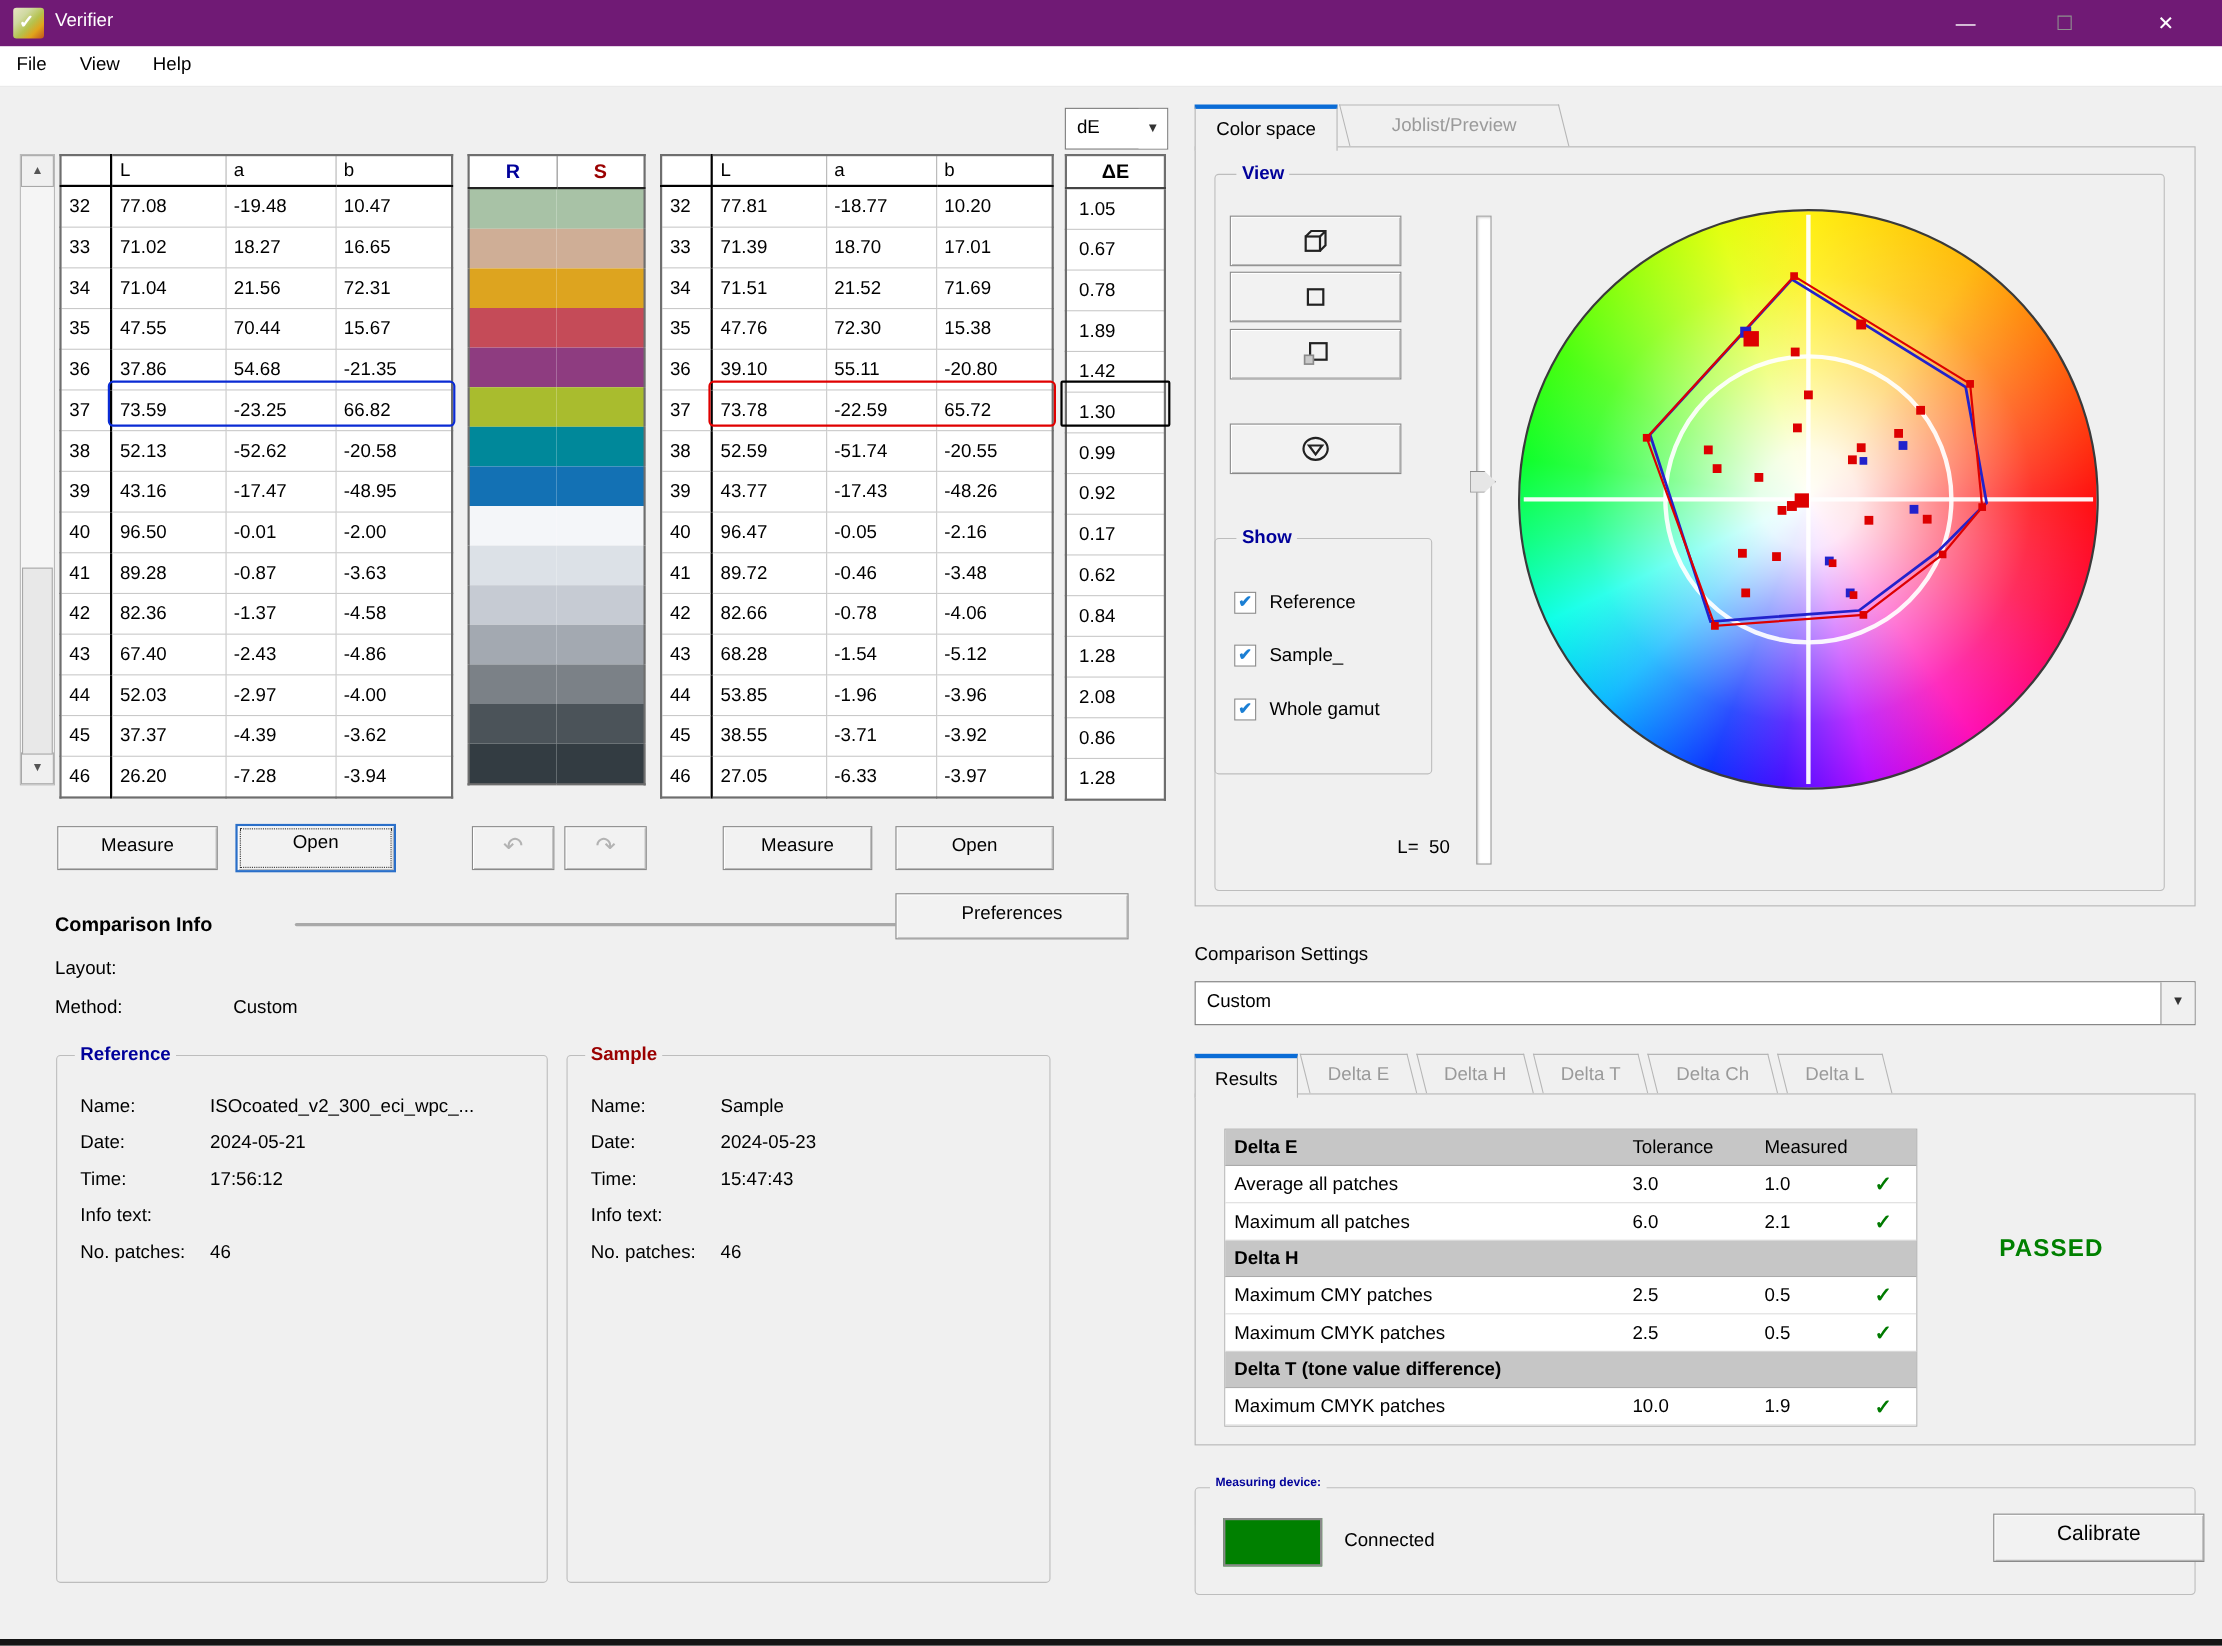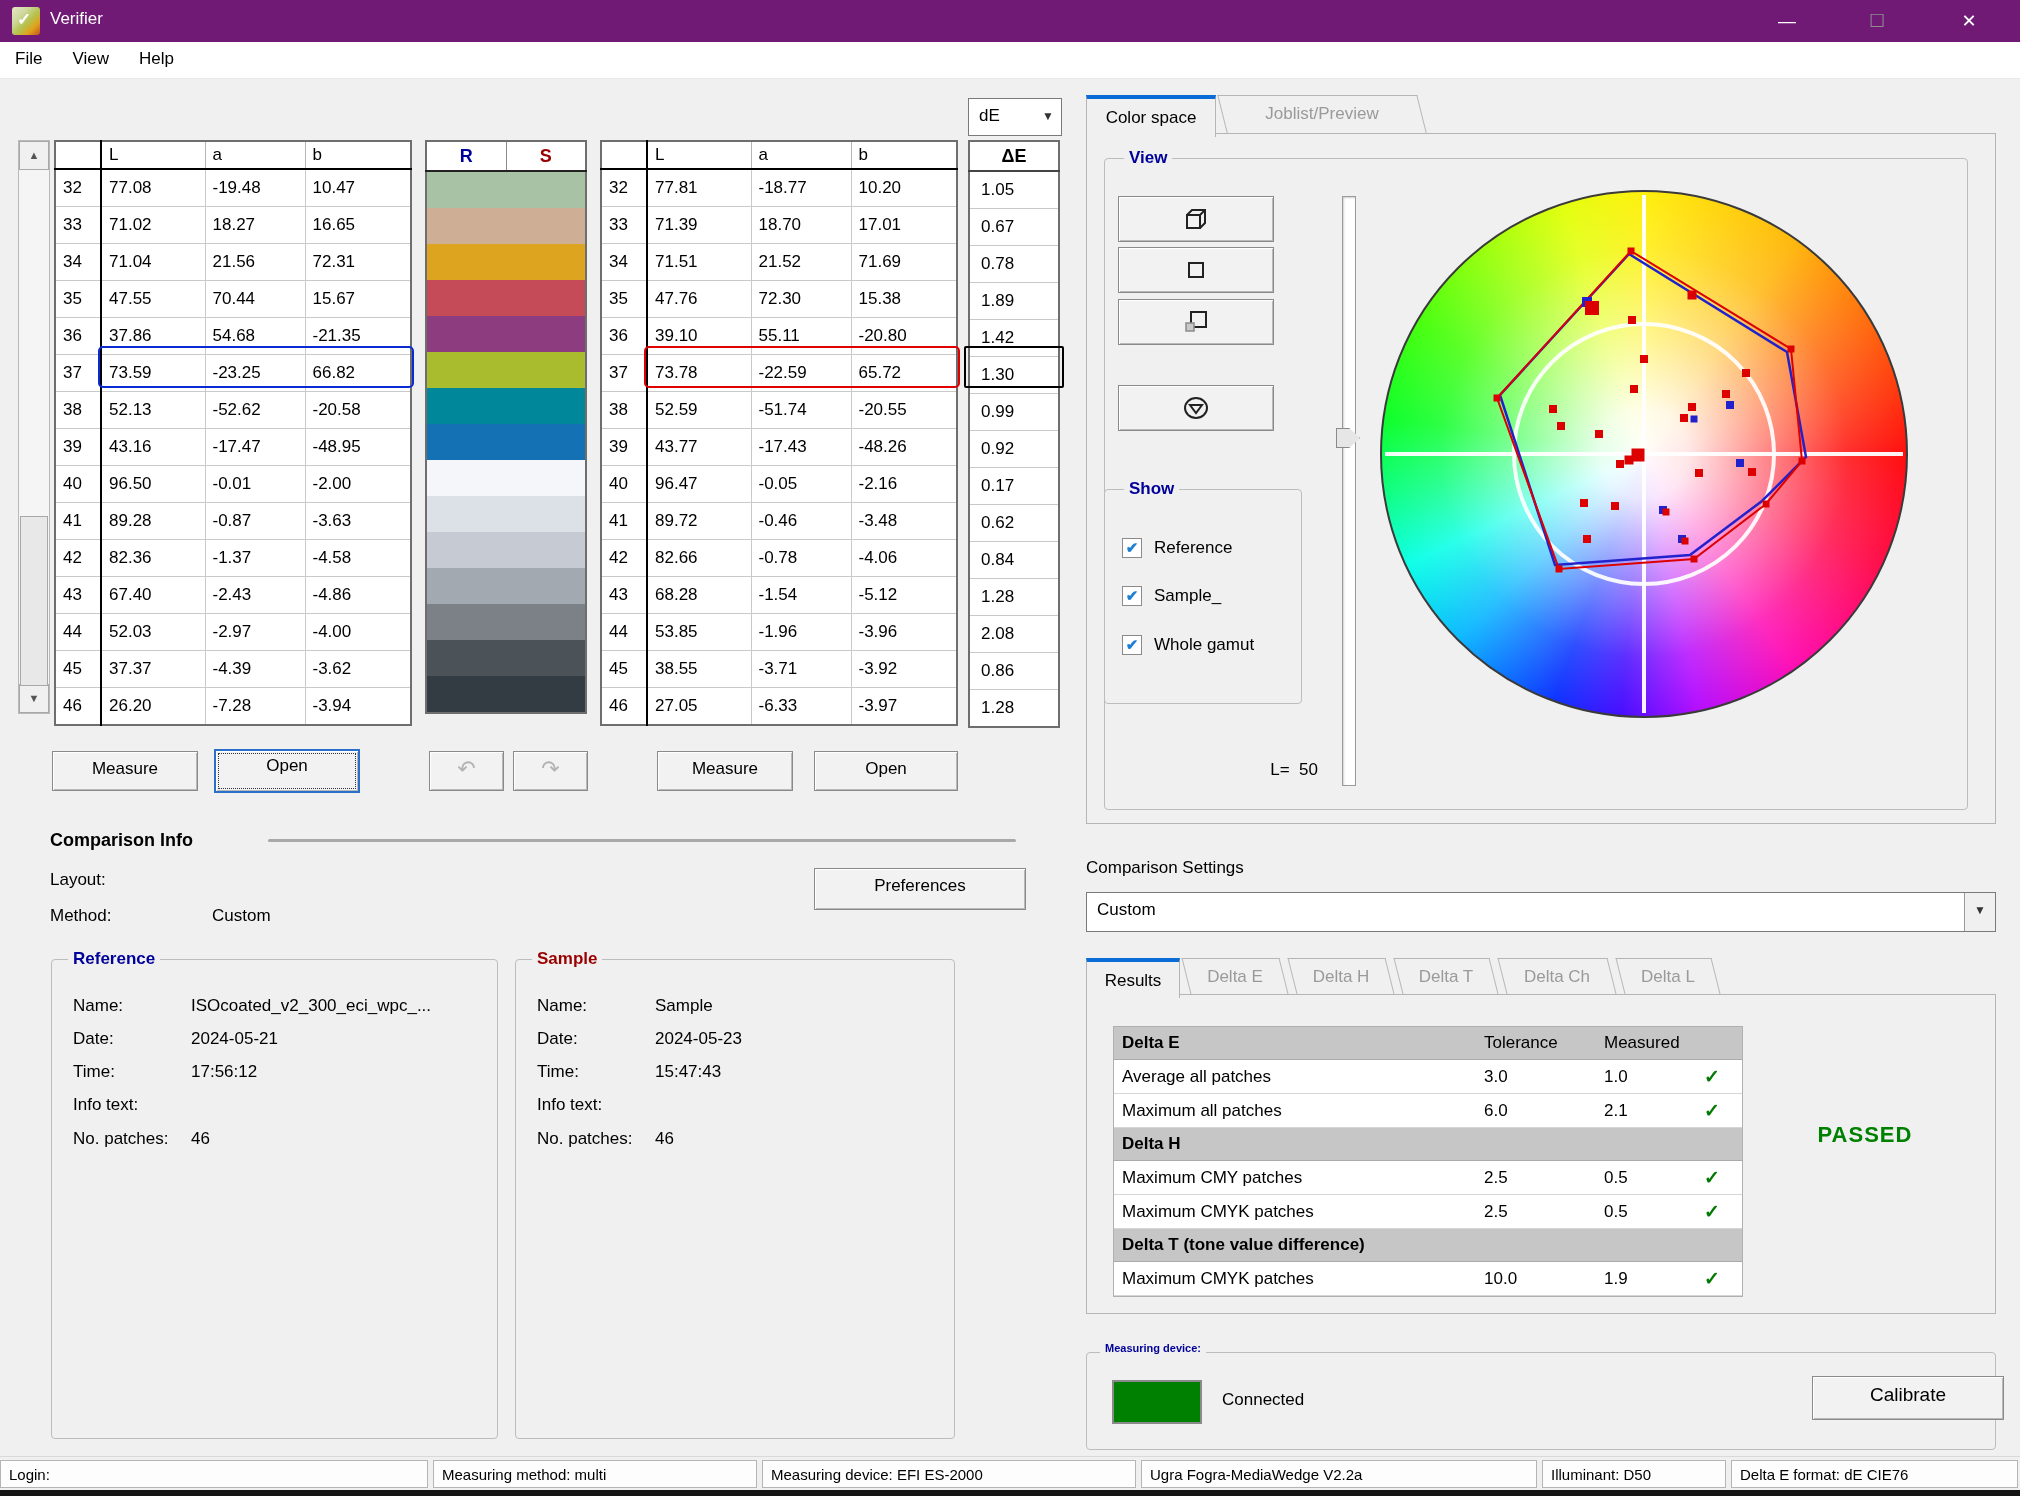--- a/index.html
+++ b/index.html
@@ -509,21 +509,21 @@
   <div class="btn3d" style="left:429px;top:751px;width:73px;height:38px;"><span class="undo-glyph">↶</span></div>
   <div class="btn3d" style="left:513px;top:751px;width:73px;height:38px;"><span class="undo-glyph">↷</span></div>
   <div class="btn3d" style="left:657px;top:751px;width:134px;height:38px;"><span class="btn-label">Measure</span></div>
   <div class="btn3d" style="left:814px;top:751px;width:142px;height:38px;"><span class="btn-label">Open</span></div>
 
   <div class="section-title" style="left:50px;top:830px;">Comparison Info</div>
   <div class="hrule" style="left:268px;top:839px;width:748px;"></div>
   <div class="lbl" style="left:50px;top:870px;">Layout:</div>
   <div class="lbl" style="left:50px;top:906px;">Method:</div>
   <div class="lbl" style="left:212px;top:906px;">Custom</div>
-  <div class="btn3d" style="left:814px;top:868px;width:210px;height:40px;"><span class="btn-label">Preferences</span></div>
+  <div class="btn3d" style="left:814px;top:812px;width:210px;height:40px;"><span class="btn-label">Preferences</span></div>
 
   <div class="groupbox" style="left:51px;top:959px;width:445px;height:478px;"></div>
   <div class="gb-label gb-navy" style="left:68px;top:949px;">Reference</div>
   <div class="info-row" style="left:73px;top:996px;">
       <span class="k">Name:</span>
       <span class="v">ISOcoated_v2_300_eci_wpc_...</span>
     </div>
   <div class="info-row" style="left:73px;top:1029px;">
       <span class="k">Date:</span>
       <span class="v">2024-05-21</span>
@@ -743,22 +743,14 @@
       </div>
     </div>
   <div class="passed" style="left: 1790px; top: 1122px; width: 150px; text-align: center; color: rgb(0, 128, 0);">PASSED</div>
 
   <div class="groupbox" style="left:1086px;top:1352px;width:908px;height:96px;"></div>
   <div class="gb-label gb-navy" style="left:1100px;top:1342px;font-size:11px;">Measuring device:</div>
   <div class="indicator" id="device-indicator" style="left: 1112px; top: 1380px; width: 86px; height: 40px; background: rgb(0, 128, 0);"></div>
   <div class="lbl" style="left:1222px;top:1390px;">Connected</div>
   <div class="btn3d" style="left:1812px;top:1376px;width:190px;height:42px;font-size:19px;"><span class="btn-label">Calibrate</span></div>
 
-  <div class="statusbar" id="statusbar">
-      <div class="status-item" style="width: 428px;">Login:</div>
-      <div class="status-item" style="width: 324px;">Measuring method: multi</div>
-      <div class="status-item" style="width: 374px;">Measuring device: EFI ES-2000</div>
-      <div class="status-item" style="width: 396px;">Ugra Fogra-MediaWedge V2.2a</div>
-      <div class="status-item" style="width: 184px;">Illuminant: D50</div>
-      <div class="status-item" style="width: 287px;">Delta E format: dE CIE76</div>
-    </div>
   <div class="bottom-strip"></div>
 </div>
 
 </body></html>

